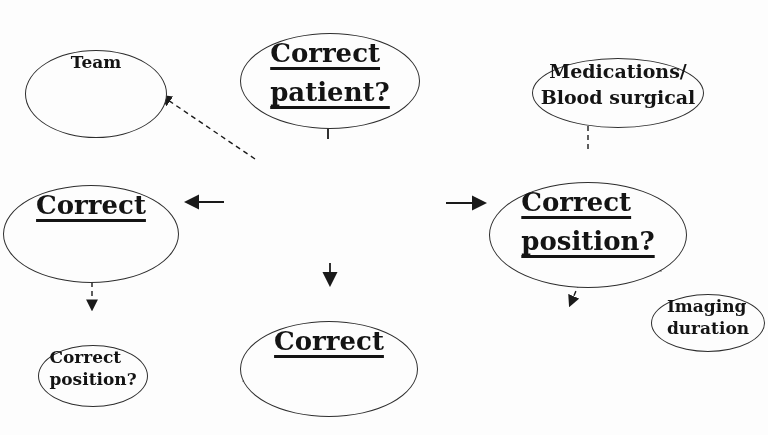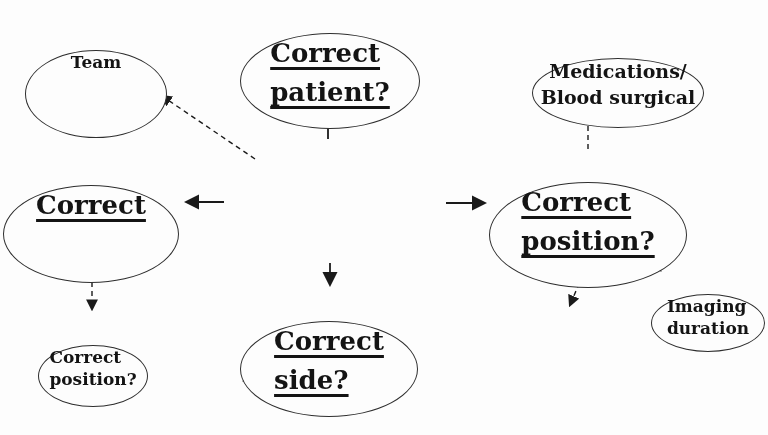--- a/index.html
+++ b/index.html
@@ -124,21 +124,20 @@
   <div class="node n-position align-left">
     <div class="txt">
       <span class="line">Correct</span>
       <span class="line">position?</span>
     </div>
   </div>
 
   <div class="node n-side align-left">
     <div class="txt">
       <span class="line u">Correct</span>
-      <span class="line u">side?</span>
     </div>
   </div>
 
 
   <div class="node n-surgery align-left">
     <div class="txt">
       <span class="line">Imaging</span>
       <span class="line">duration</span>
     </div>
   </div>

